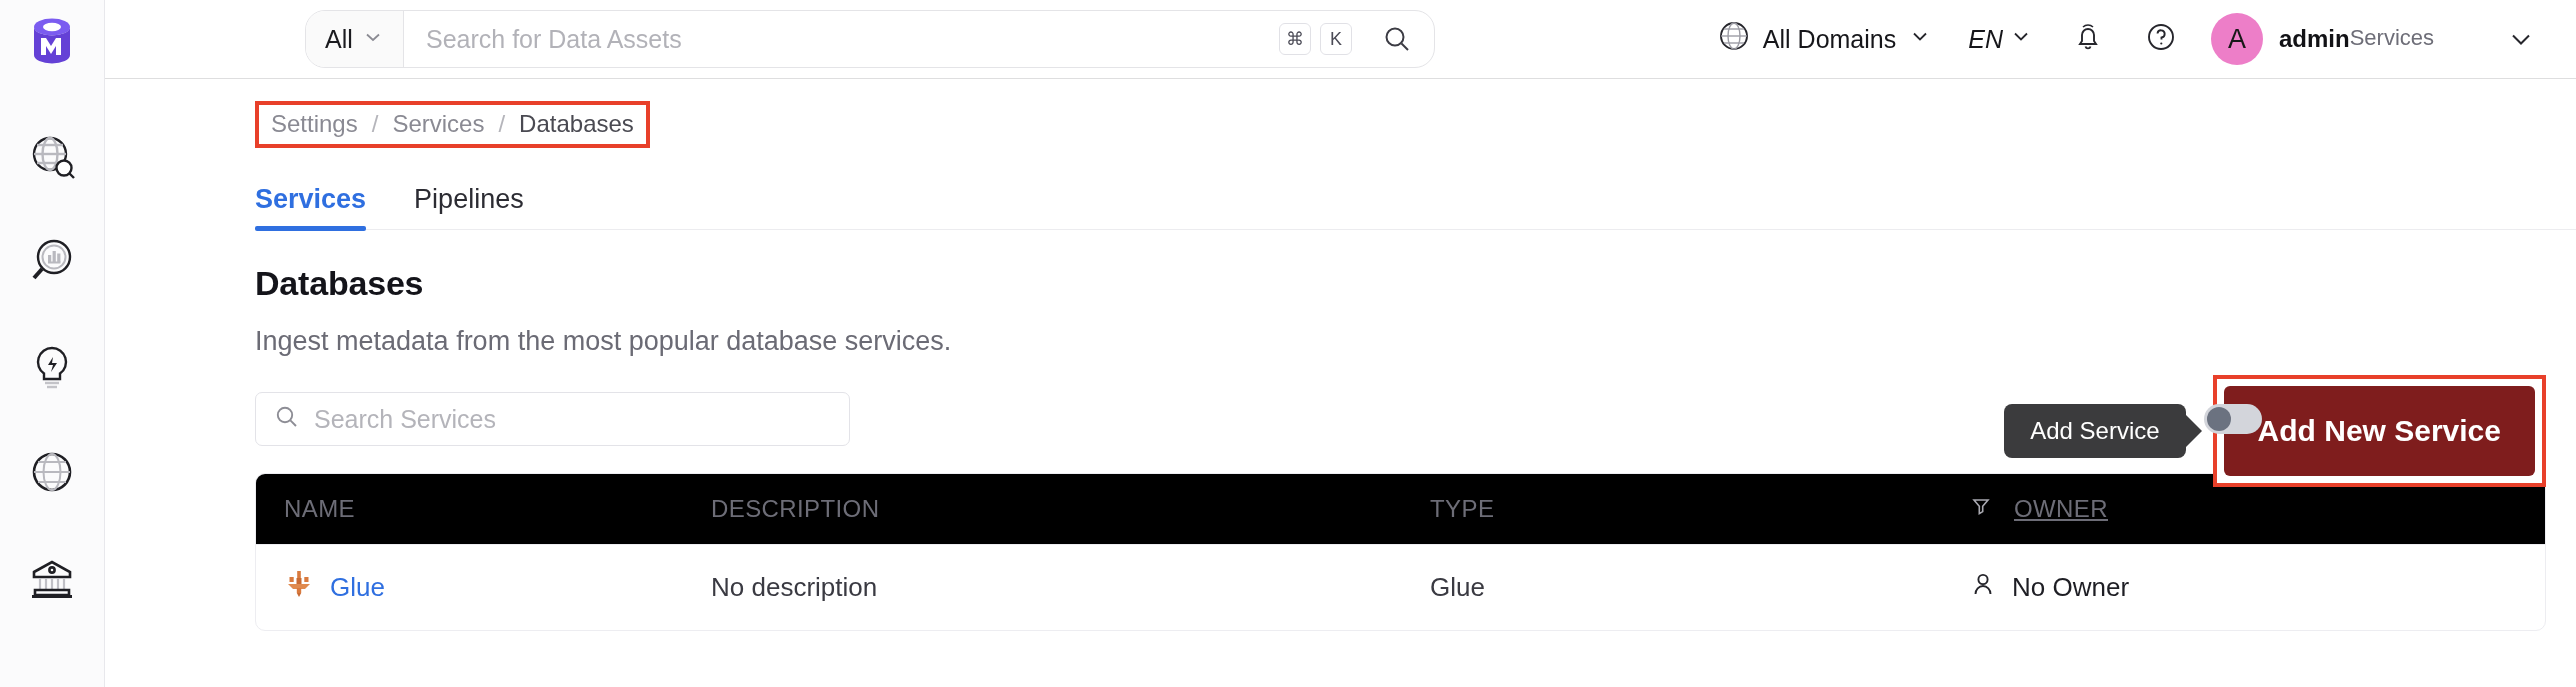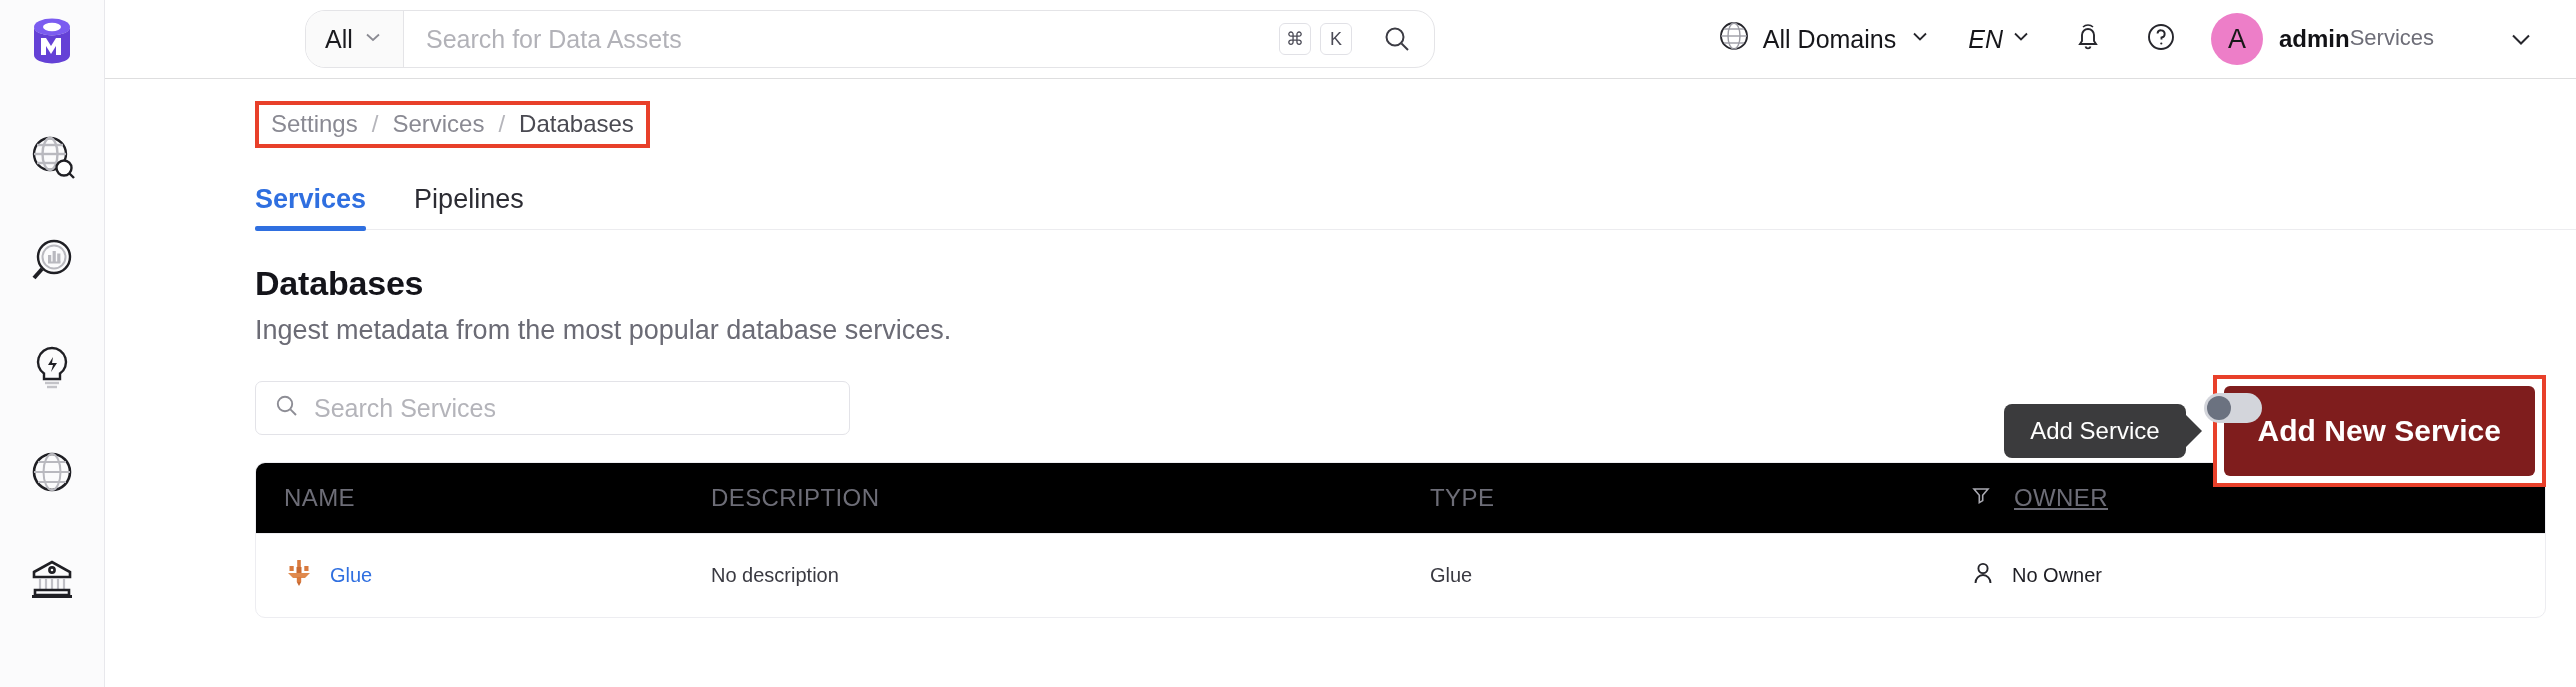--- a/index.html
+++ b/index.html
@@ -120,21 +120,21 @@
     cursor: pointer; position: relative;
   }
   .tab.active { color: #2f6fe0; font-weight: bold; }
   .tab.active::after {
     content: ""; position: absolute; left: 0; right: 0; bottom: -2px;
     height: 5px; background: #2f6fe0; border-radius: 2px;
   }
 
   .headline { margin: 34px 0 0 150px; }
   .h-title { font-size: 34px; font-weight: bold; color: #14141a; letter-spacing: -0.2px; }
-  .h-sub { margin-top: 12px; font-size: 27px; color: #6b6b75; }
+  .h-sub { margin-top: 23px; font-size: 27px; color: #6b6b75; }
 
   .cta {
     position: absolute; right: 30px; top: 296px;
     display: flex; align-items: center;
   }
   .tooltip {
     position: relative;
     background: #3b3b3d; color: #fff;
     font-size: 24px;
     padding: 13px 26px; border-radius: 8px;
@@ -206,21 +206,21 @@
     letter-spacing: 0.4px;
     padding: 21px 0 21px 0;
     border-bottom: 1px solid #ededf1;
   }
   th.c-name  { width: 455px; padding-left: 28px; }
   th.c-desc  { width: 719px; }
   th.c-type  { width: 540px; }
   th.c-owner { }
   .owner-head { display: flex; align-items: center; gap: 22px; text-decoration: underline; }
   tbody td {
-    font-size: 20px; color: #3a3a42;
+    font-size: 26px; color: #3a3a42;
     padding: 24px 0 24px 0;
     vertical-align: middle;
   }
   td.c-name { padding-left: 28px; }
   .name-cell { display: flex; align-items: center; gap: 16px; }
   .svc-link { color: #2f6fe0; cursor: pointer; }
   .owner-cell { display: flex; align-items: center; gap: 16px; color: #1e1e24; }
 </style>
 </head>
 <body>

